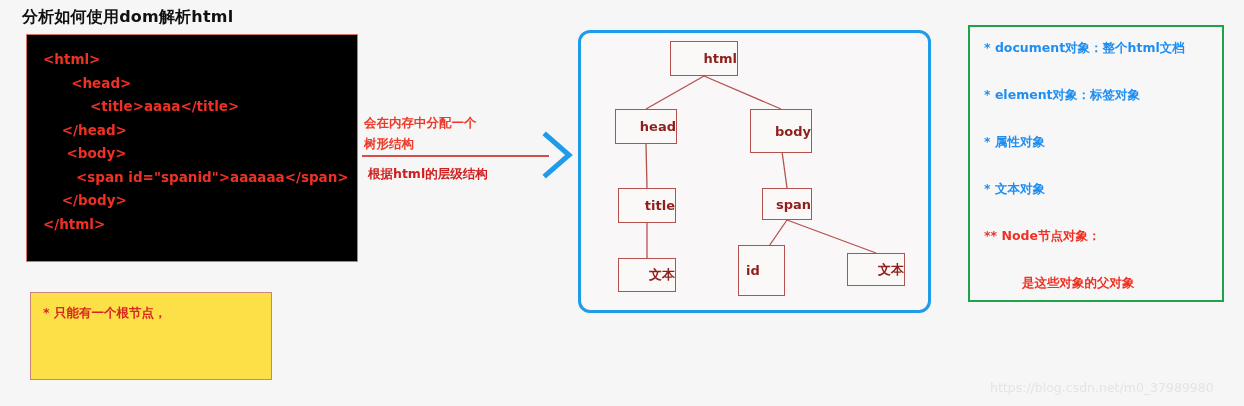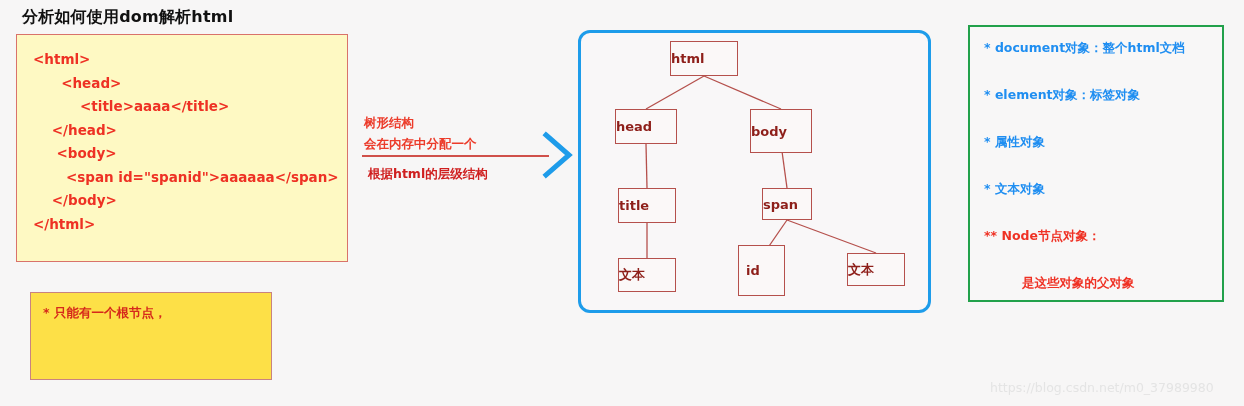--- a/index.html
+++ b/index.html
@@ -24,26 +24,26 @@
     font-size: 16px;
     font-weight: bold;
     color: #111111;
     letter-spacing: 0.2px;
     white-space: nowrap;
   }
 
   
   .code-panel {
     position: absolute;
-    left: 16px;
+    left: 26px;
     top: 34px;
     width: 332px;
     height: 228px;
     border: 1.5px solid #d9726a;
-    background: #fef9c3;
+    background: #000000;
     box-sizing: border-box;
   }
   .code-lines {
     position: absolute;
     left: 16px;
     top: 13px;
     right: 4px;
   }
   .code-line {
     color: #ee3124;
@@ -136,21 +136,22 @@
   .node {
     position: absolute;
     border: 1.3px solid #b5504c;
     background: #fbf8f8;
     box-sizing: border-box;
     color: #8e1f1a;
     font-size: 13px;
     font-weight: bold;
     display: flex;
     align-items: center;
-    justify-content: flex-start;
+    justify-content: flex-end;
+    padding-left: 8px;
   }
   .node.left-align {
     justify-content: flex-start;
     padding-left: 7px;
   }
 
   
   .legend-panel {
     position: absolute;
     left: 968px;
@@ -209,22 +210,22 @@
         <div class="code-line">          &lt;title&gt;aaaa&lt;/title&gt;</div>
         <div class="code-line">    &lt;/head&gt;</div>
         <div class="code-line">     &lt;body&gt;</div>
         <div class="code-line">       &lt;span id="spanid"&gt;aaaaaa&lt;/span&gt;</div>
         <div class="code-line">    &lt;/body&gt;</div>
         <div class="code-line">&lt;/html&gt;</div>
       </div>
   </div>
 
   <div class="arrow-note-top">
+      <div class="note-line red">会在内存中分配一个</div>
       <div class="note-line red">树形结构</div>
-      <div class="note-line red">会在内存中分配一个</div>
     </div>
   <div class="arrow-shaft"></div>
   <div class="arrow-head">
     <svg width="32" height="48" viewBox="0 0 32 48">
       <polyline points="4,4 27,24 4,44" fill="none" stroke="#1e9cea" stroke-width="5" stroke-linecap="square"></polyline>
     </svg>
   </div>
   <div class="arrow-note-bottom">
       <div class="note-line dark">根据html的层级结构</div>
     </div>

